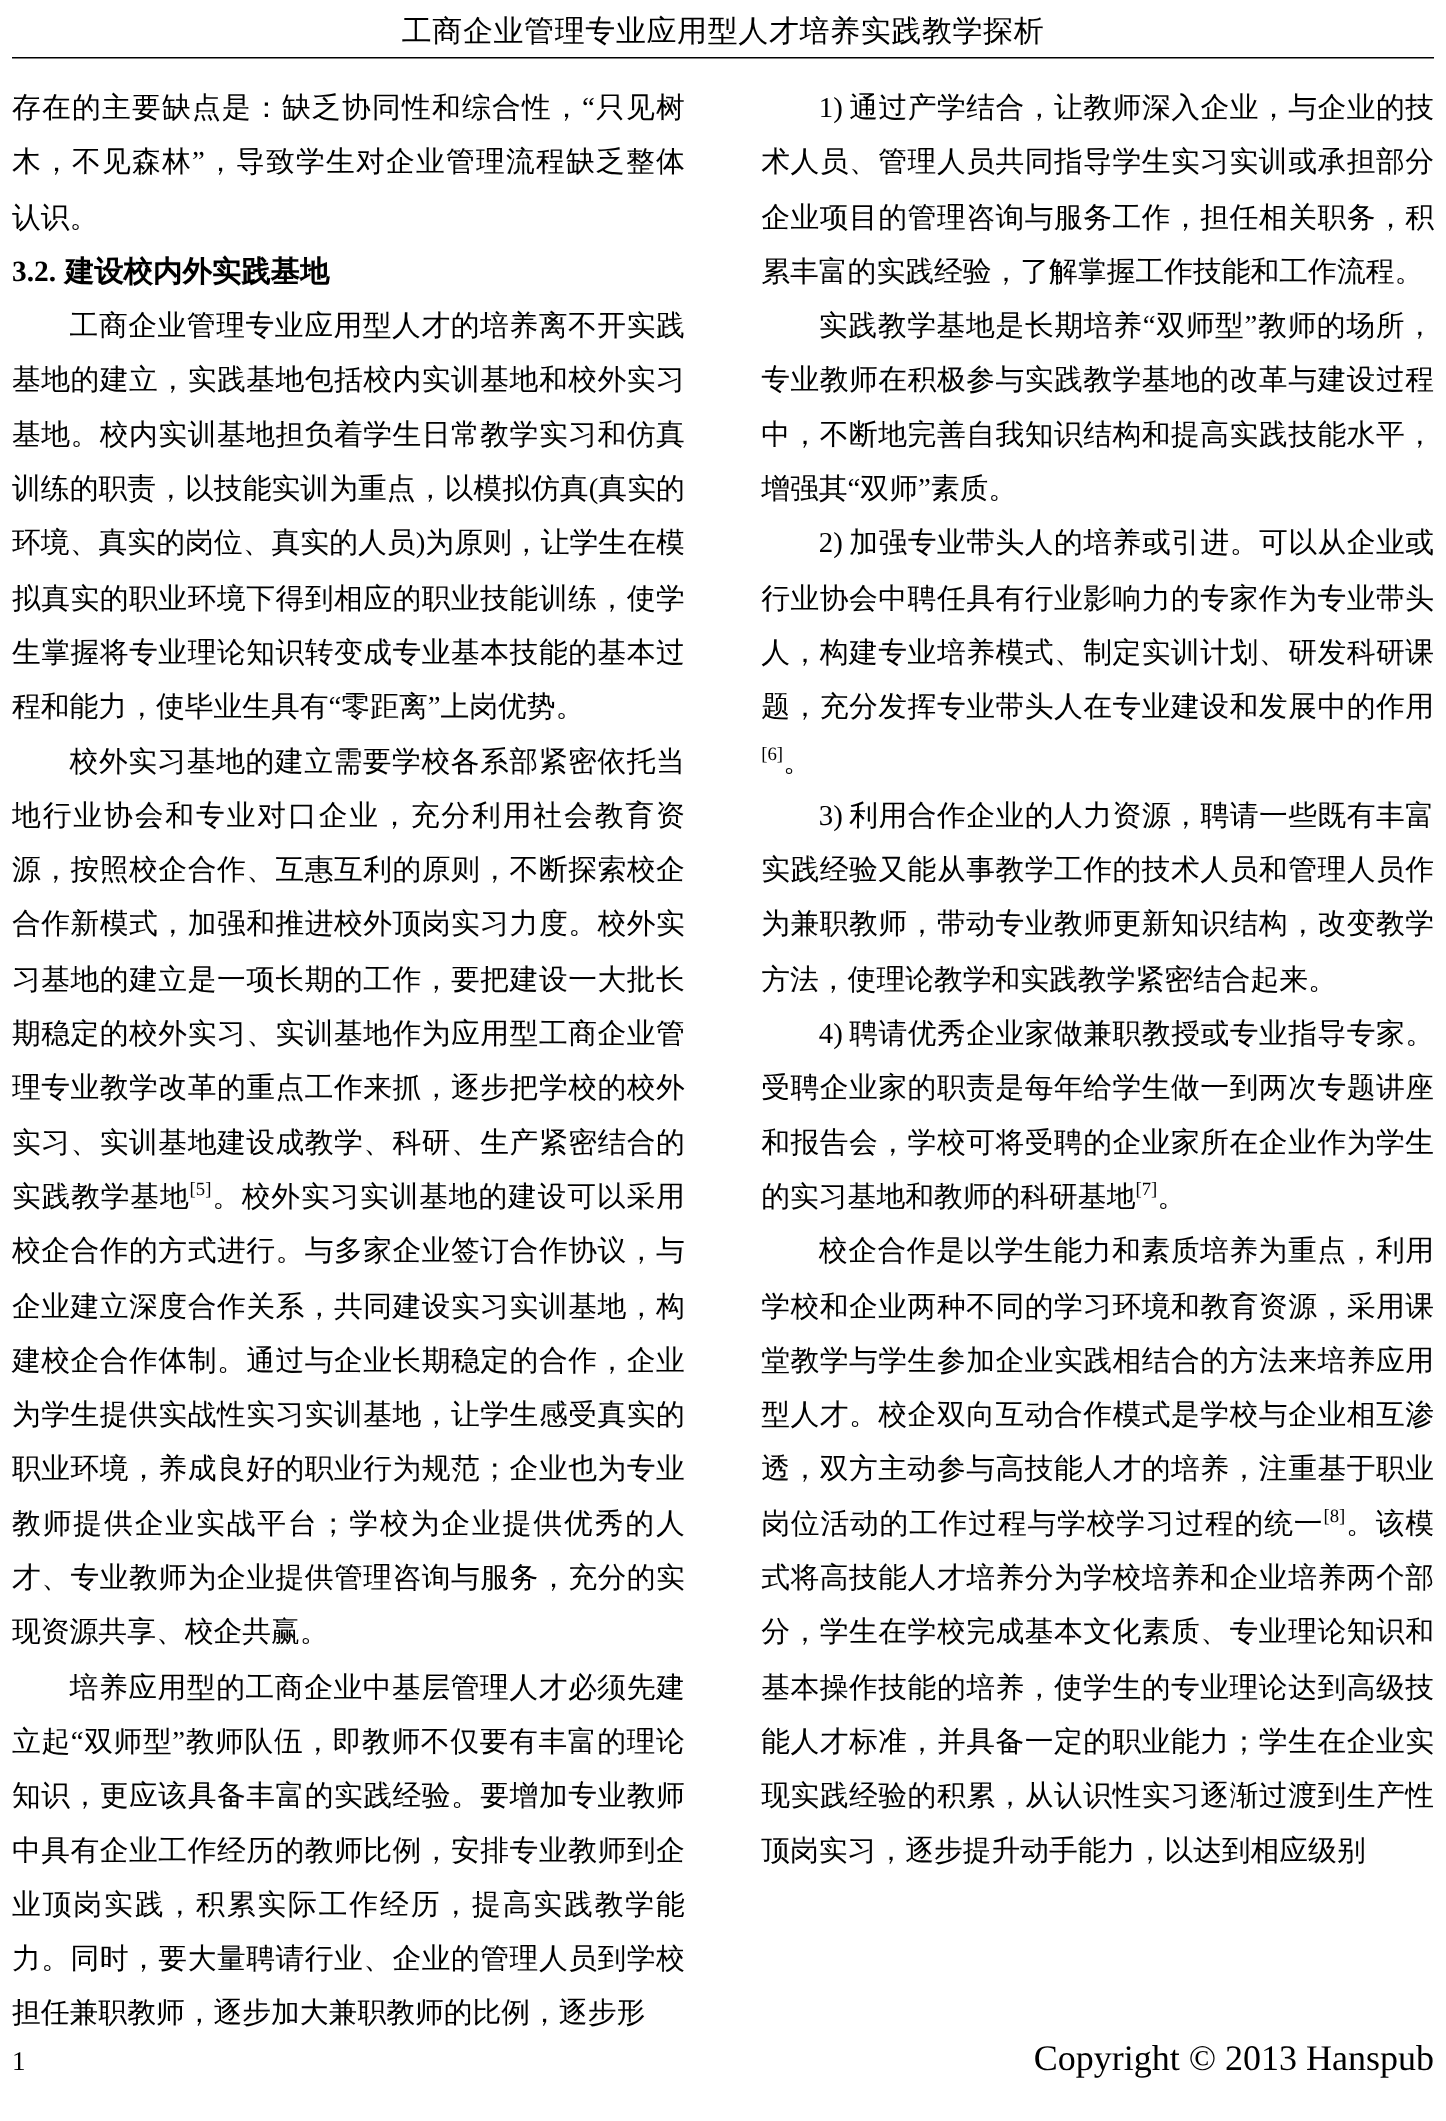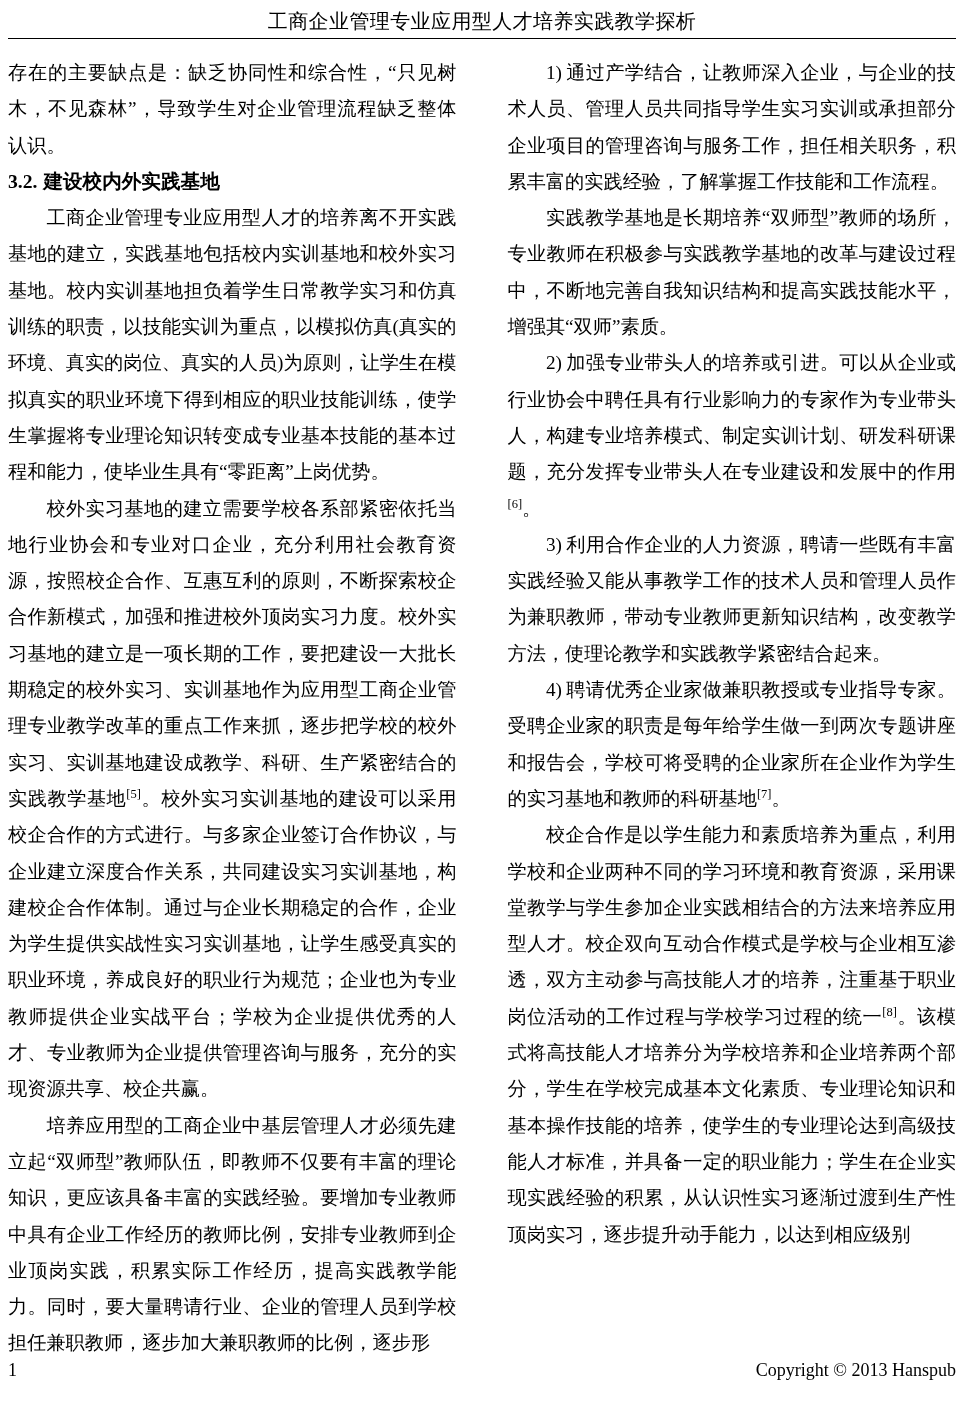--- a/index.html
+++ b/index.html
@@ -77,21 +77,21 @@
     position: absolute;
     left: 8px; top: 1360px;
     width: 948px;
     display: flex;
     justify-content: space-between;
     align-items: baseline;
     font-size: 17px;
     font-family: "Liberation Serif", serif;
   }
   .footer .pageno { font-size: 18px; }
-  .footer .copy { font-size: 18px; }
+  .footer .copy { font-size: 24px; }
 </style>
 </head>
 <body>
 
 <div class="page">
 
   <div class="header">工商企业管理专业应用型人才培养实践教学探析</div>
   <div class="header-rule"></div>
 
   <div class="columns">

